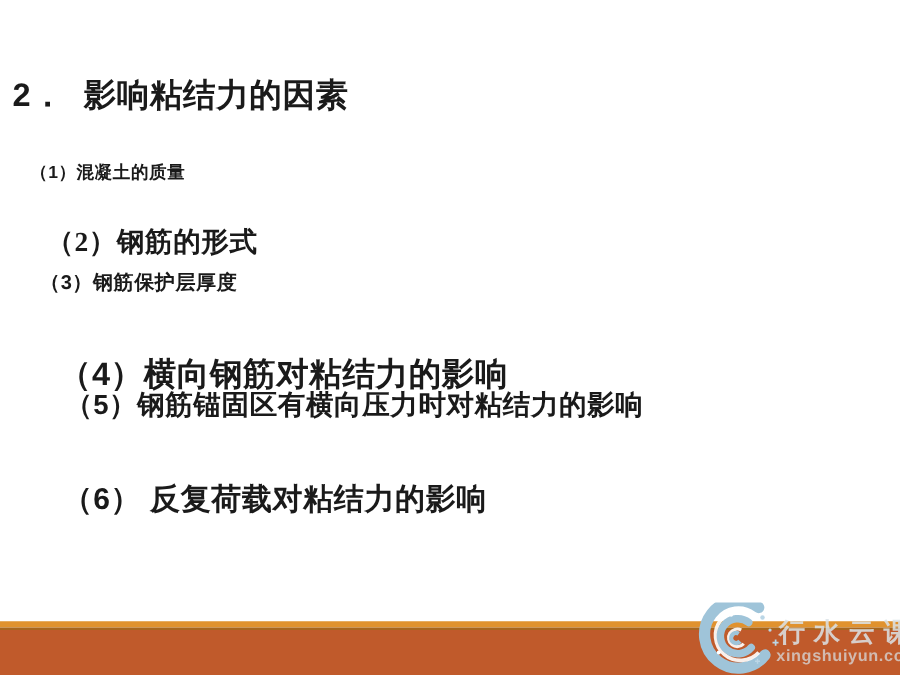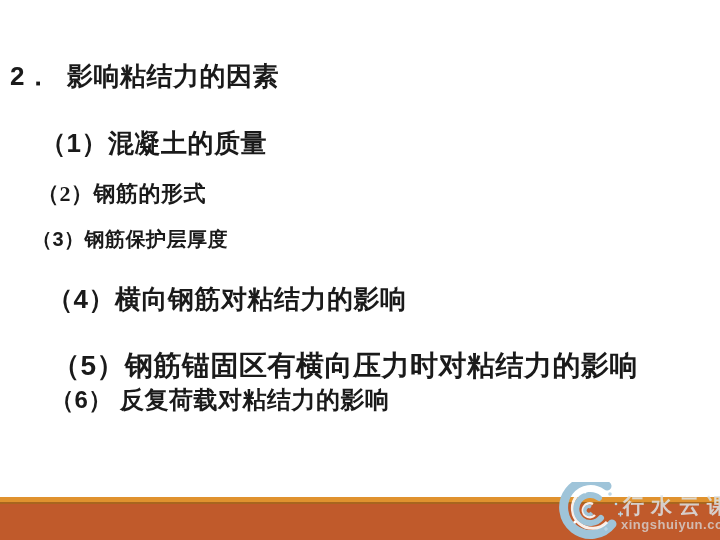--- a/index.html
+++ b/index.html
@@ -13,25 +13,25 @@
   }
   .txt{
     position:absolute;
     color:#1a1a1a;
     font-weight:bold;
     line-height:1.15;
     white-space:pre;
     letter-spacing:0.5px;
   }
   .title{left:10px;top:62px;font-size:26px;}
-  .item1{left:40px;top:129px;font-size:26px;}
+  .item1{left:24px;top:129px;font-size:14px;}
   .item2{left:37px;top:181px;font-size:22px;font-family:Liberation Serif, serif;}
-  .item3{left:32px;top:228px;font-size:20px;}
+  .item3{left:32px;top:218px;font-size:16px;}
   .item4{left:47px;top:285px;font-size:26px;}
-  .item5{left:52px;top:350px;font-size:28px;}
+  .item5{left:52px;top:311px;font-size:22px;}
   .item6{left:50px;top:386px;font-size:24px;}
 
   .bar{position:absolute;left:0;width:720px;}
   .bar-gold{top:497px;height:5px;background:var(--bar_gold,#E0922E);}
   .bar-sep{top:502px;height:2px;background:var(--bar_sep,#A8661E);}
   .bar-rust{top:504px;height:36px;background:var(--bar_rust,#C05A2B);}
 
   .wm-logo{position:absolute;left:555px;top:482px;width:68px;height:58px;}
   .wm-brand{
     position:absolute;left:623px;top:492px;

